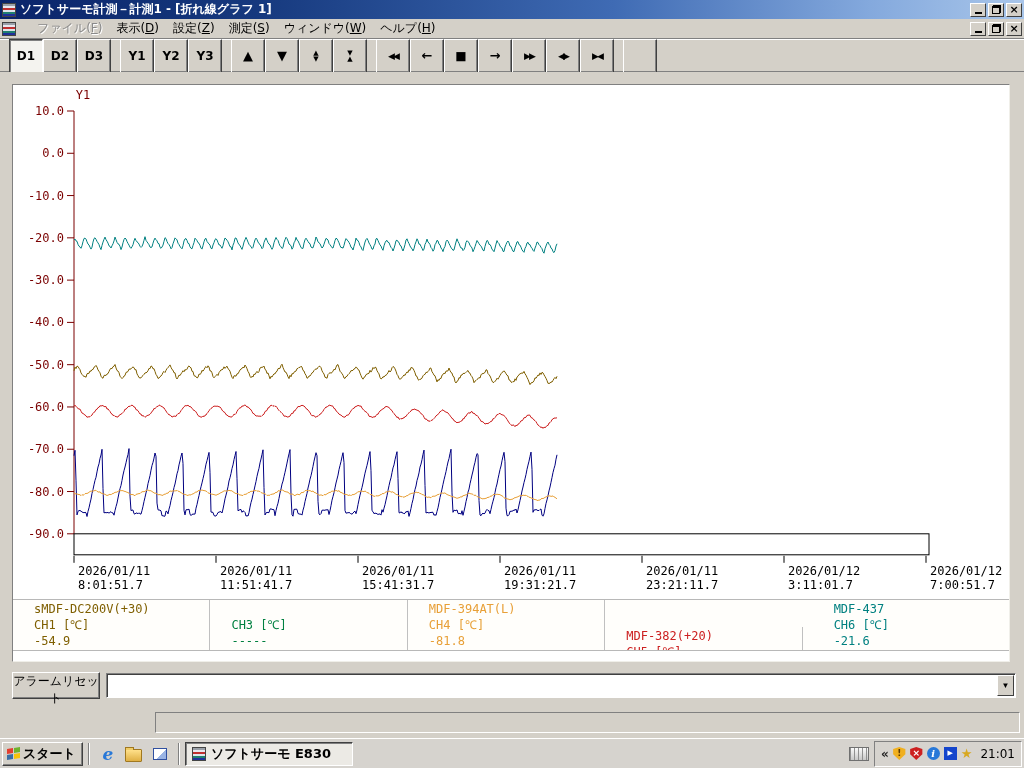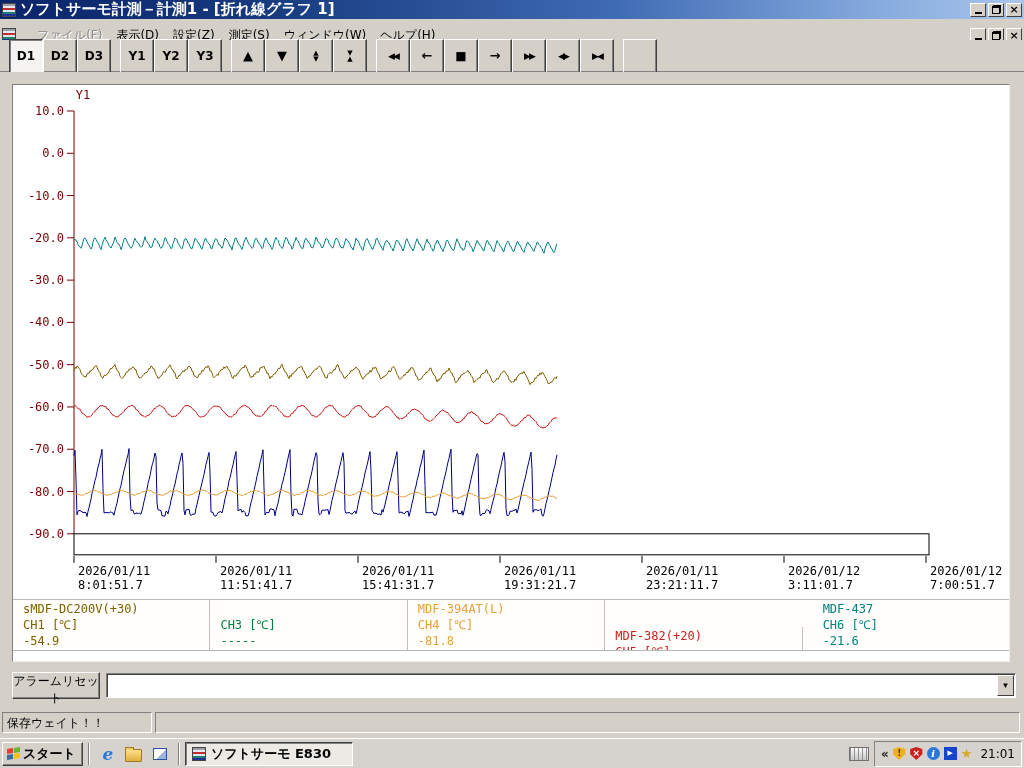--- a/index.html
+++ b/index.html
@@ -2,32 +2,32 @@
 <html><head>
 <meta charset="utf-8">
 <style>
   html,body{margin:0;padding:0;}
   body{width:1024px;height:768px;overflow:hidden;font-family:"DejaVu Sans",sans-serif;background:#d4d0c8;}
   #window{position:relative;width:1024px;height:768px;background:#d4d0c8;}
   
   #titlebar{position:absolute;left:0;top:0;width:1024px;height:19px;
     background:linear-gradient(90deg,#0a246a 0%,#16397e 25%,#3f6bb4 60%,#84a9dd 85%,#a9c6ea 100%);
     display:flex;align-items:center;padding:0 2px;box-sizing:border-box;}
-  #titlebar .title{color:#fff;font-weight:bold;font-size:15px;margin-left:4px;flex:1;white-space:nowrap;overflow:hidden;}
+  #titlebar .title{color:#fff;font-weight:bold;font-size:12px;margin-left:4px;flex:1;white-space:nowrap;overflow:hidden;}
   .app-icon{width:14px;height:14px;border:1px solid #444;box-sizing:border-box;flex:none;
     background:linear-gradient(180deg,#9aa0a8 0 2px,#e8e8f0 2px 4px,#c03030 4px 6px,#e0e4ec 6px 8px,#1f8070 8px 10px,#20309a 10px 12px,#c8c040 12px 14px);}
   .winbtn{width:16px;height:14px;margin-left:2px;background:#d4d0c8;border:1px solid;border-color:#fff #404040 #404040 #fff;
     display:flex;align-items:center;justify-content:center;box-sizing:border-box;padding:0;font:bold 11px/1 "DejaVu Sans",sans-serif;color:#000;}
   .glyph-min{width:7px;height:2px;background:#000;margin-top:7px;}
   .glyph-restore{position:relative;width:9px;height:9px;}
   .glyph-restore::before{content:"";position:absolute;right:0;top:0;width:6px;height:5px;border:1px solid #000;border-top-width:2px;background:#d4d0c8;}
   .glyph-restore::after{content:"";position:absolute;left:0;bottom:0;width:6px;height:5px;border:1px solid #000;border-top-width:2px;background:#d4d0c8;}
   
   #menubar{position:absolute;left:0;top:19px;width:1024px;height:20px;background:#d4d0c8;display:flex;align-items:center;
-    box-sizing:border-box;padding:16px 2px;border-bottom:1px solid #808080;box-shadow:0 1px 0 #fff;}
+    box-sizing:border-box;padding:3px 2px;border-bottom:1px solid #808080;box-shadow:0 1px 0 #fff;}
   #menu-items{display:flex;flex:1;margin-left:14px;}
   .menu-item{font-size:12px;color:#000;padding:2px 7px;white-space:nowrap;}
   .menu-item.disabled{color:#8a8a8a;text-shadow:1px 1px 0 #fff;}
   
   #toolbar{position:absolute;left:0;top:40px;width:1024px;height:32px;background:#d4d0c8;display:flex;align-items:center;
     box-sizing:border-box;border-bottom:1px solid #808080;box-shadow:0 1px 0 #fff;}
   .tb-group{display:flex;margin-left:9px;}
   .tbtn{width:25px;height:24px;background:#d4d0c8;border:1px solid;border-color:#fff #404040 #404040 #fff;
     box-shadow:inset -1px -1px 0 #808080;display:flex;align-items:center;justify-content:center;
     font:bold 12px "DejaVu Sans",sans-serif;color:#000;padding:16px;box-sizing:border-box;}
@@ -35,21 +35,21 @@
   .tbtn.arrow{font-size:13px;}
   .tbtn.small{font-size:9px;letter-spacing:-2px;}
   .tbtn.stack{flex-direction:column;font-size:7px;line-height:6px;letter-spacing:0;}
   
   #client{position:absolute;left:0;top:72px;width:1024px;height:636px;background:#d4d0c8;}
   #chart-panel{position:absolute;left:12px;top:12px;width:996px;height:576px;background:#fff;
     border:1px solid;border-color:#808080 #f0efe9 #f0efe9 #808080;box-sizing:content-box;}
   #chart-svg{position:absolute;left:0;top:0;}
   #legend{position:absolute;left:0;top:514px;width:996px;height:52px;display:flex;
     border-top:1px solid #b8b8b8;border-bottom:1px solid #b8b8b8;background:#fffefb;box-sizing:border-box;}
-  .legend-cell{flex:1;border-right:1px solid #c0c0c0;padding:1px 0 0 10px;box-sizing:border-box;
+  .legend-cell{flex:1;border-right:1px solid #c0c0c0;padding:1px 0 0 21px;box-sizing:border-box;
     font:12px "DejaVu Sans Mono",monospace;line-height:16px;white-space:nowrap;overflow:hidden;}
   .legend-cell:last-child{border-right:none;}
   
   #alarm-row{position:absolute;left:0;top:596px;width:917px;height:34px;}
   #alarm-reset{position:absolute;left:12px;top:4px;width:88px;height:27px;background:#d4d0c8;
     border:1px solid;border-color:#fff #404040 #404040 #fff;box-shadow:inset -1px -1px 0 #808080;
     font:12px "DejaVu Sans",sans-serif;color:#000;padding:0;}
   #alarm-combo{position:absolute;left:106px;top:5px;width:910px;height:25px;background:#fff;
     border:1px solid;border-color:#808080 #fff #fff #808080;box-shadow:inset 1px 1px 0 #404040;box-sizing:border-box;display:flex;}
   #alarm-combo .combo-text{flex:1;font:12px "DejaVu Sans",sans-serif;padding:3px 4px;}
@@ -261,21 +261,20 @@
     <div id="alarm-row">
       <button id="alarm-reset">アラームリセット</button>
       <div id="alarm-combo">
         <span class="combo-text"></span>
         <button class="combo-btn">▼</button>
       </div>
     </div>
   </div>
 
   <div id="statusbar">
-    <span class="status-panel" style="left:2px;width:150px;">保存ウェイト！！</span>
     <span class="status-panel" style="left:155px;width:865px;"></span>
   </div>
 
   <div id="taskbar">
     <button id="start-button">
       <span class="winflag">
           <i class="wf-r"></i>
           <i class="wf-g"></i>
           <i class="wf-b"></i>
           <i class="wf-y"></i>

